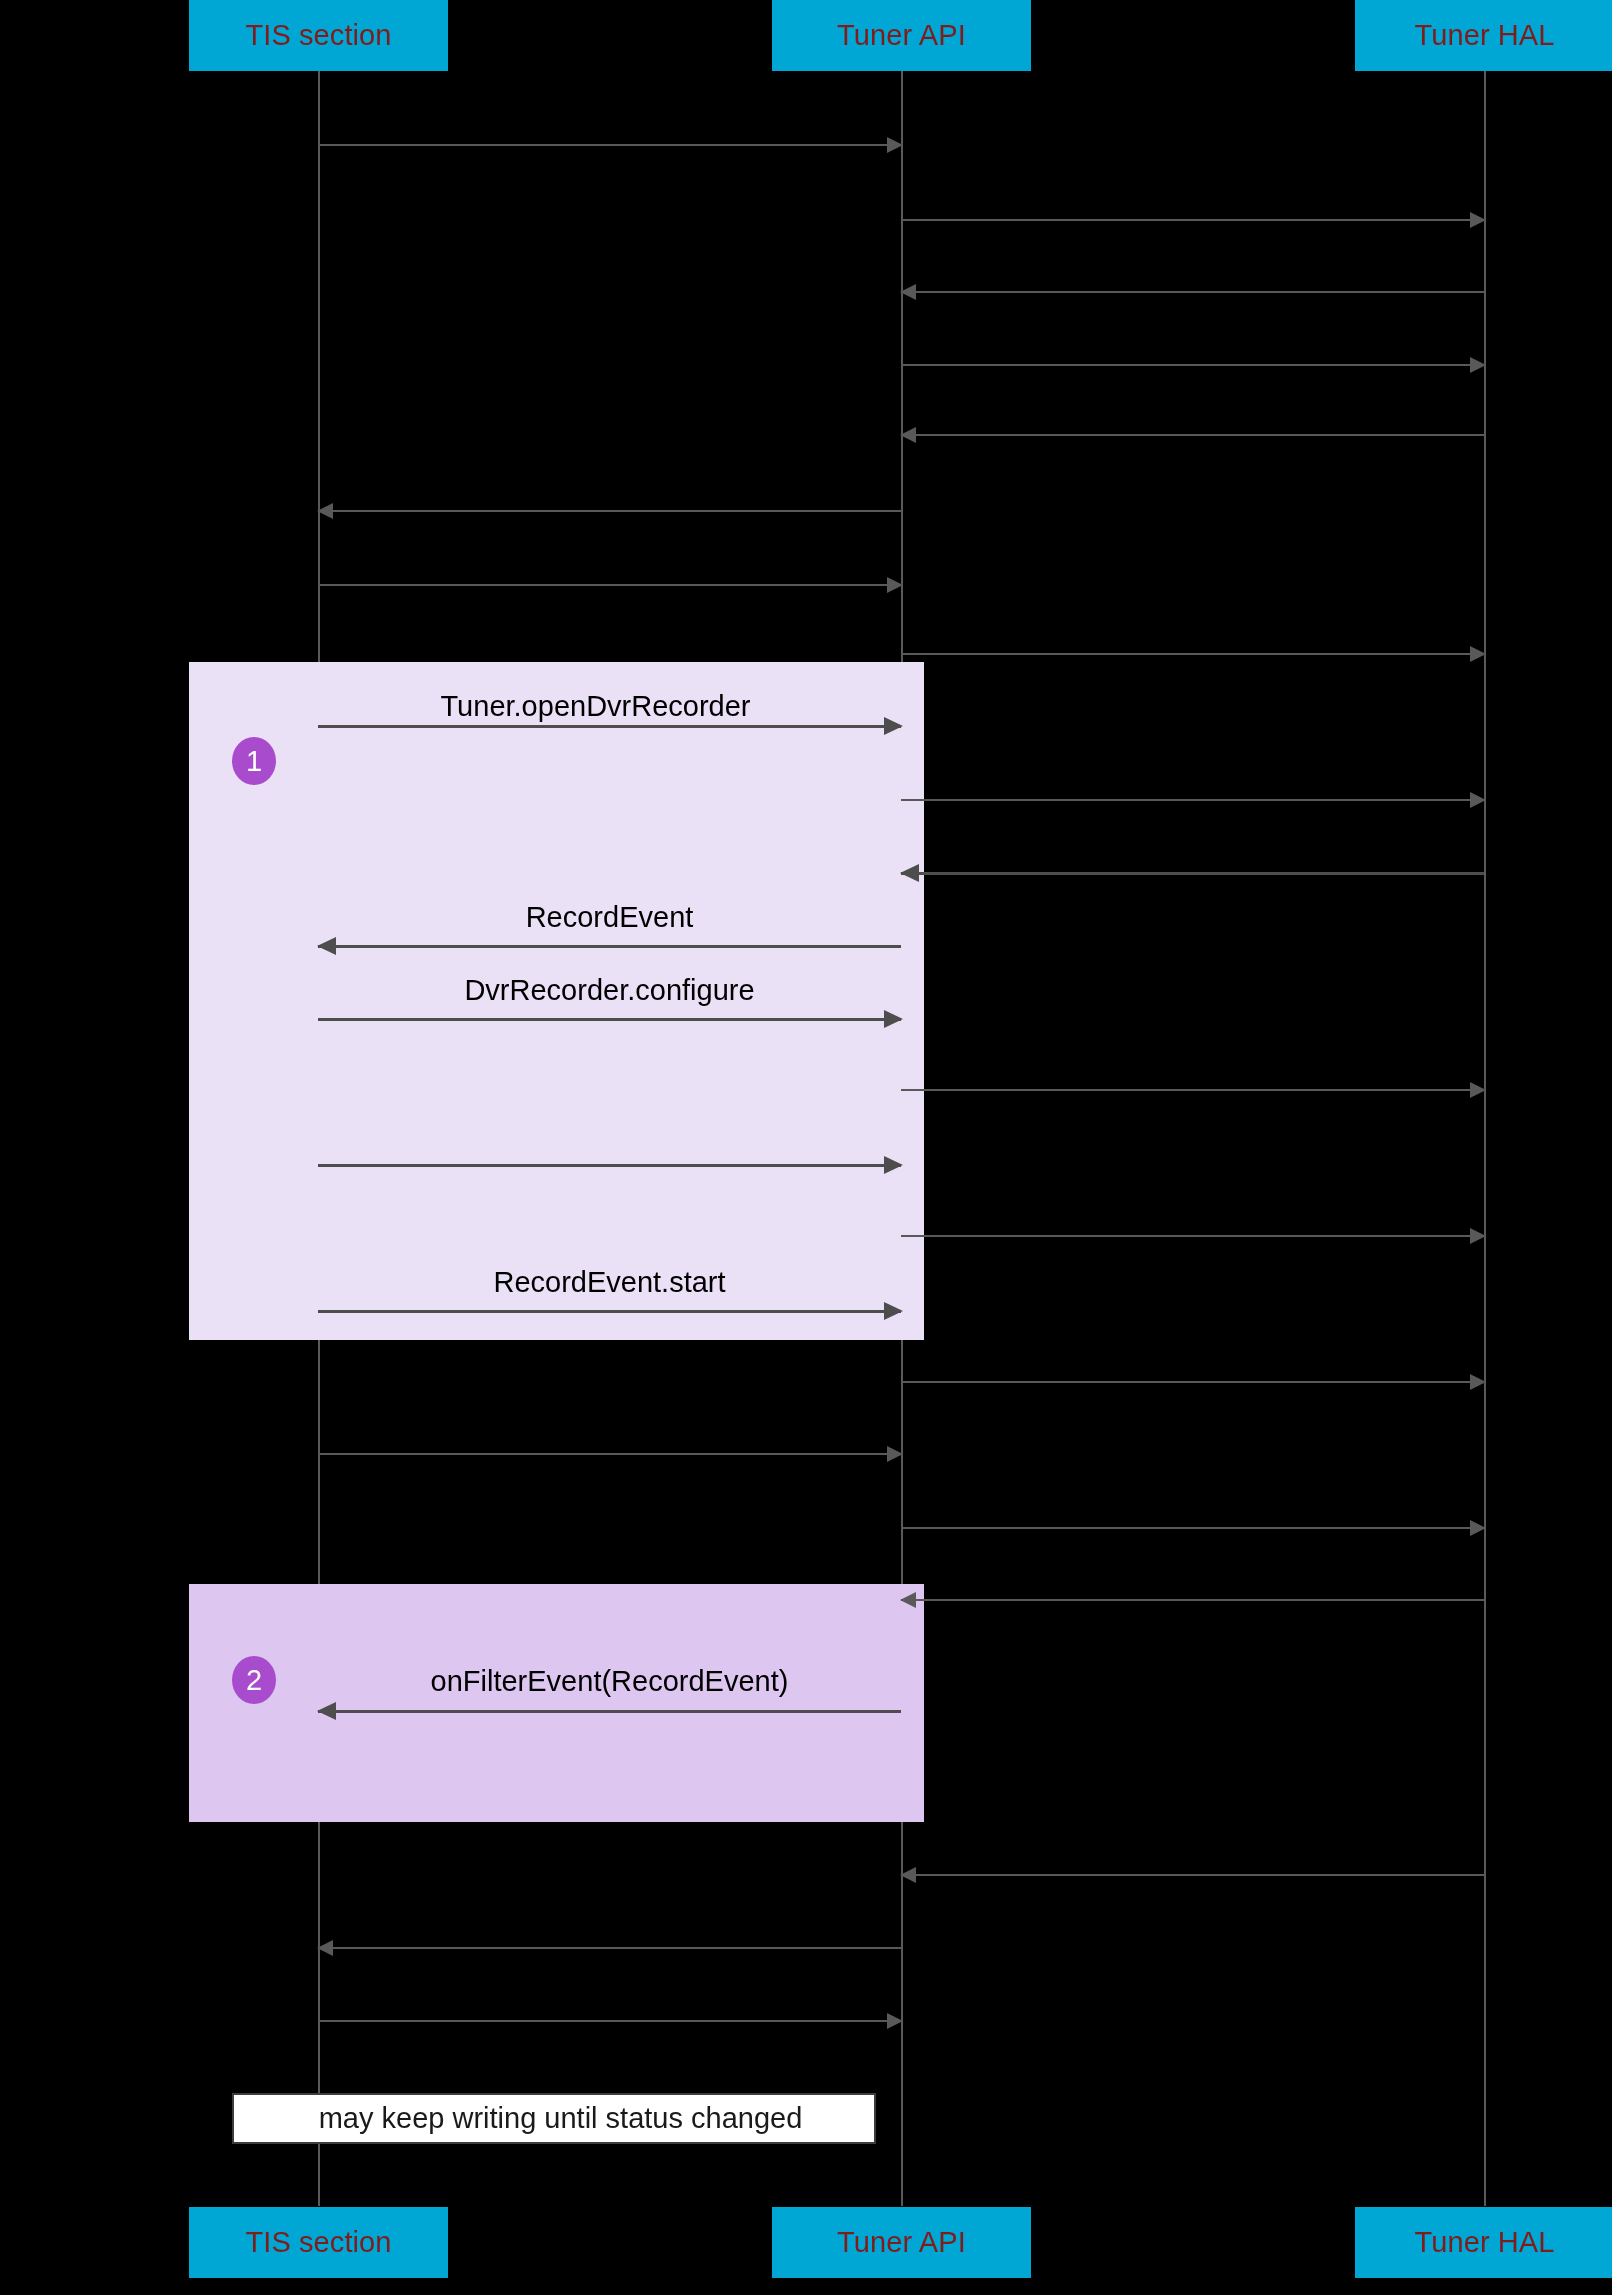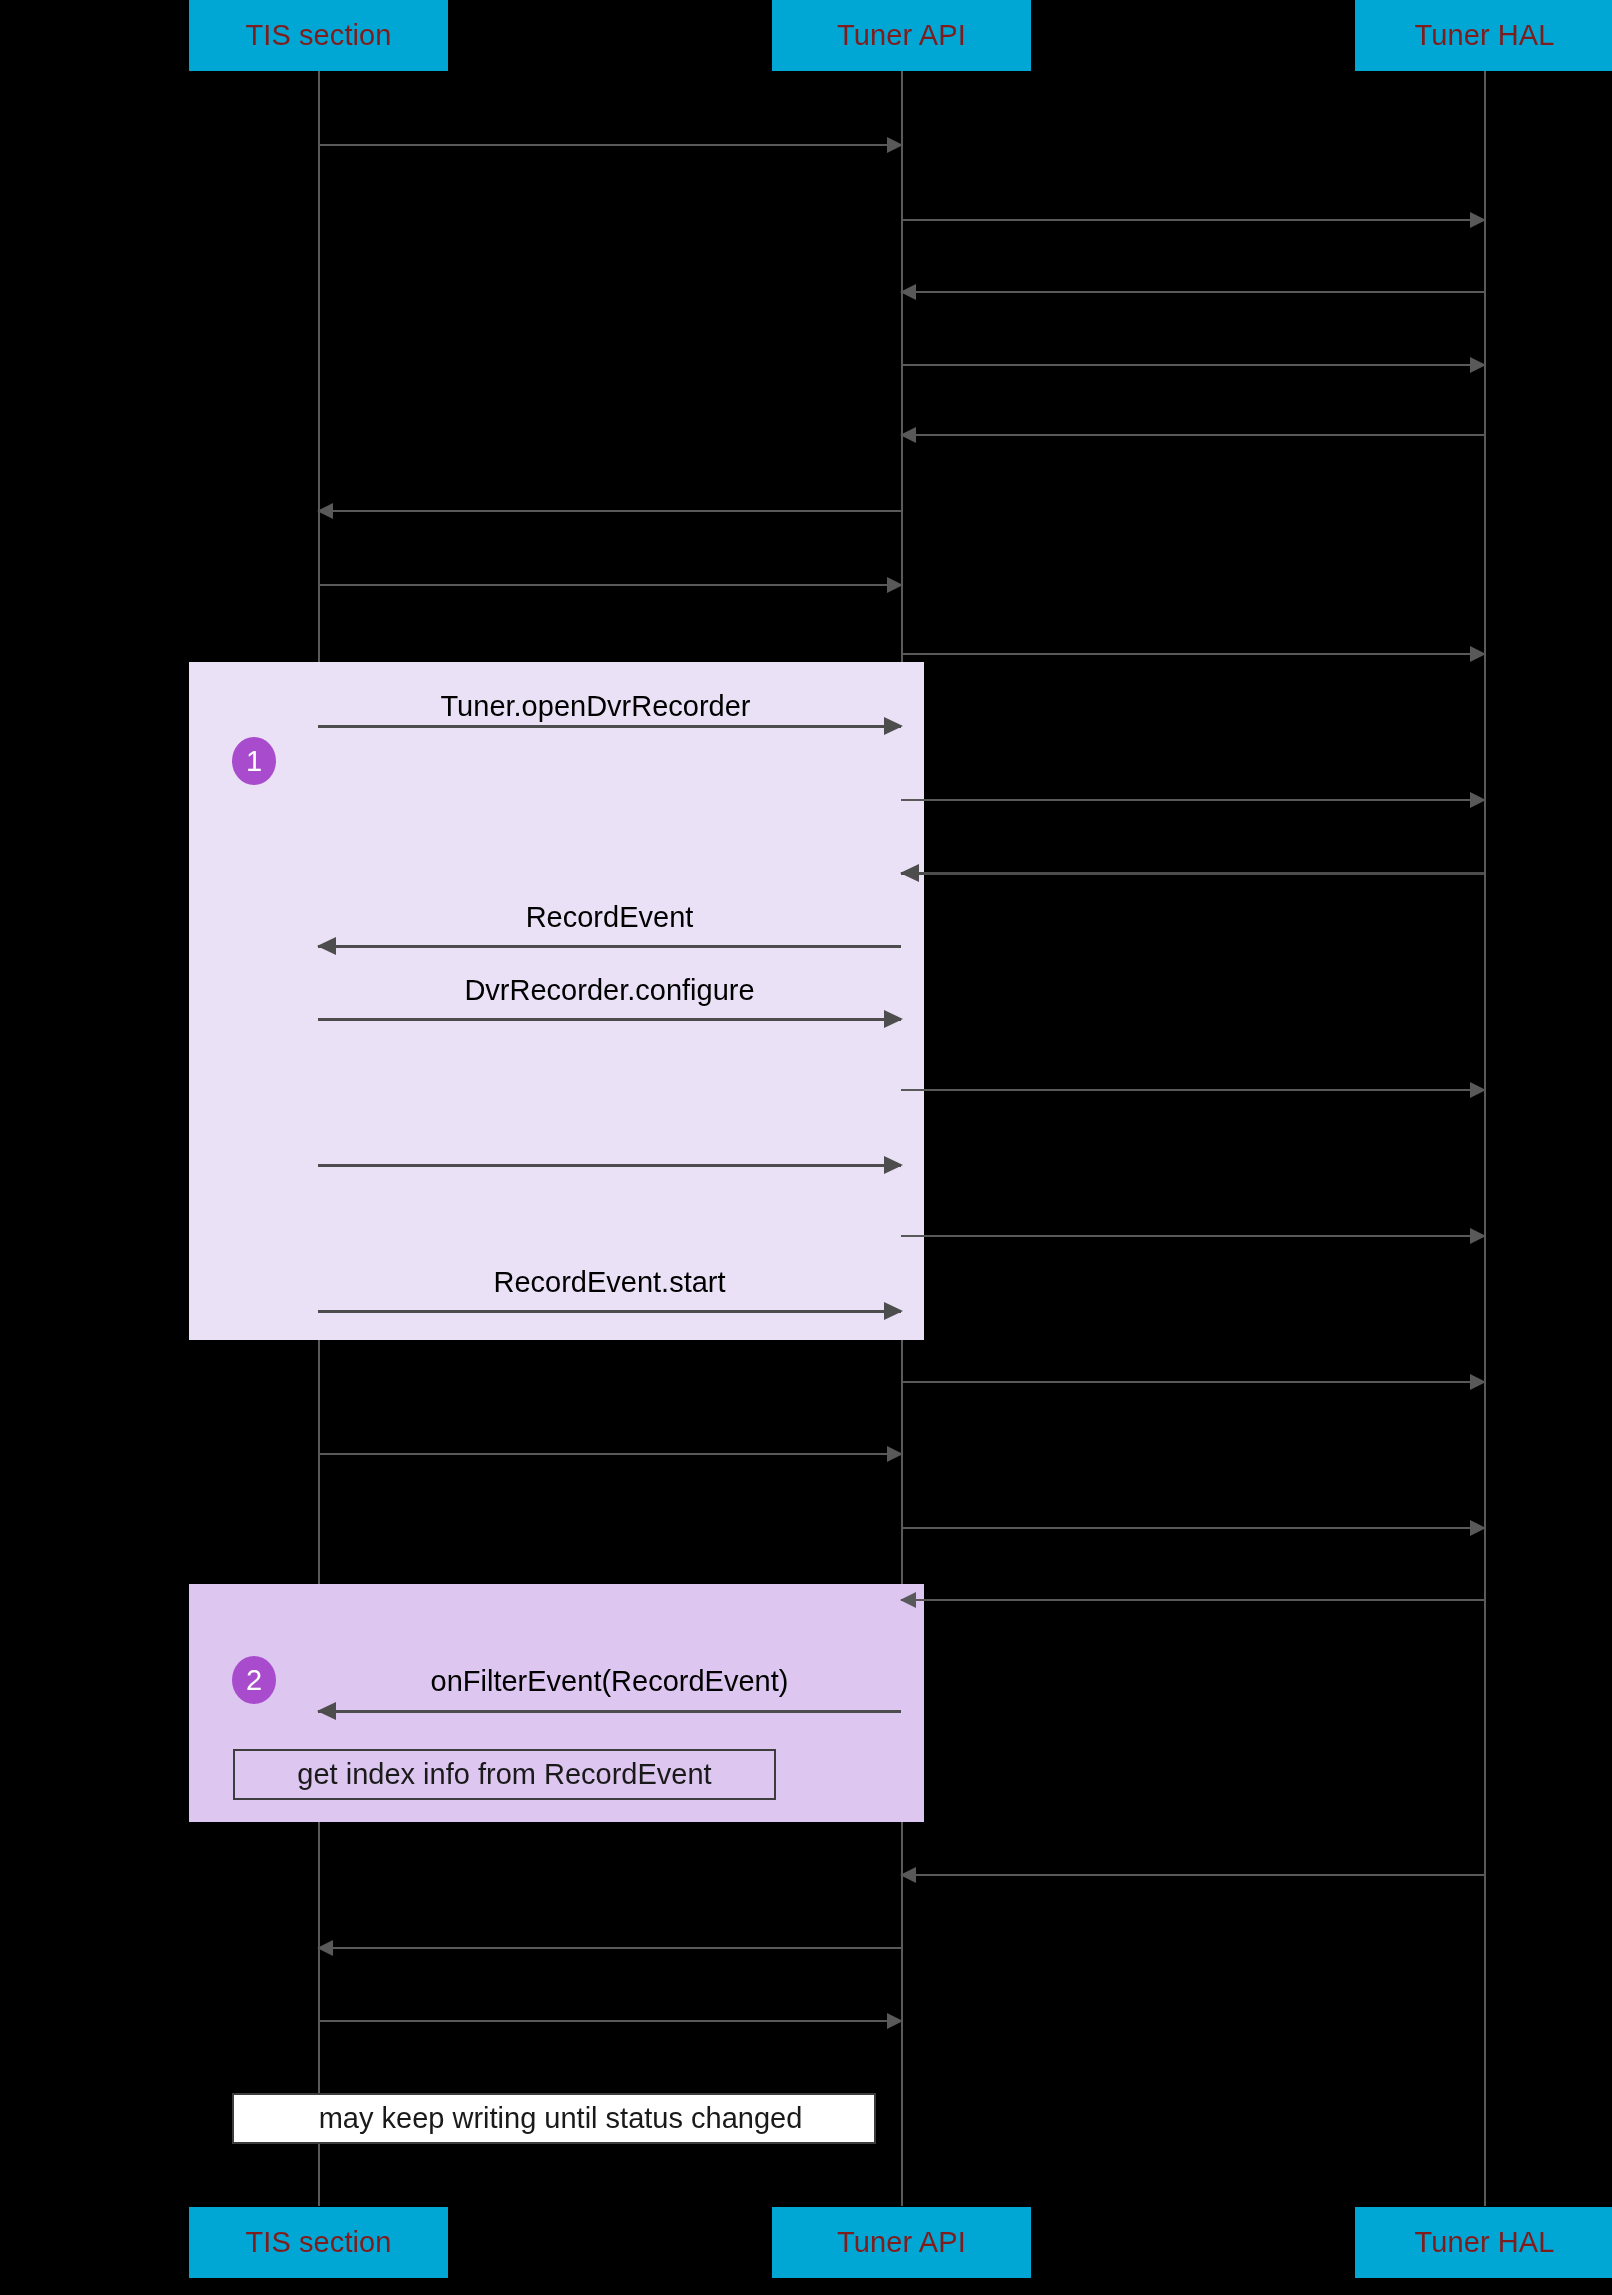--- a/index.html
+++ b/index.html
@@ -159,23 +159,20 @@
       <div class="line"></div>
       <div class="head"></div>
     </div>
 
   <div class="msg-label" style="left:318px;top:1667px;width:583px;">onFilterEvent(RecordEvent)</div>
   <div class="msg to-left" style="left:318px;top:1710px;width:583px;">
       <div class="line"></div>
       <div class="head"></div>
     </div>
 
-  <div class="note" style="left:233px;top:1749px;width:539px;height:47px;background:#ddc7f0;">
-    <span>get index info from RecordEvent</span>
-  </div>
 
   <div class="msg thin to-left" style="left:901px;top:1874px;width:583px;">
       <div class="line"></div>
       <div class="head"></div>
     </div>
 
   <div class="msg thin to-left" style="left:318px;top:1947px;width:583px;">
       <div class="line"></div>
       <div class="head"></div>
     </div>

